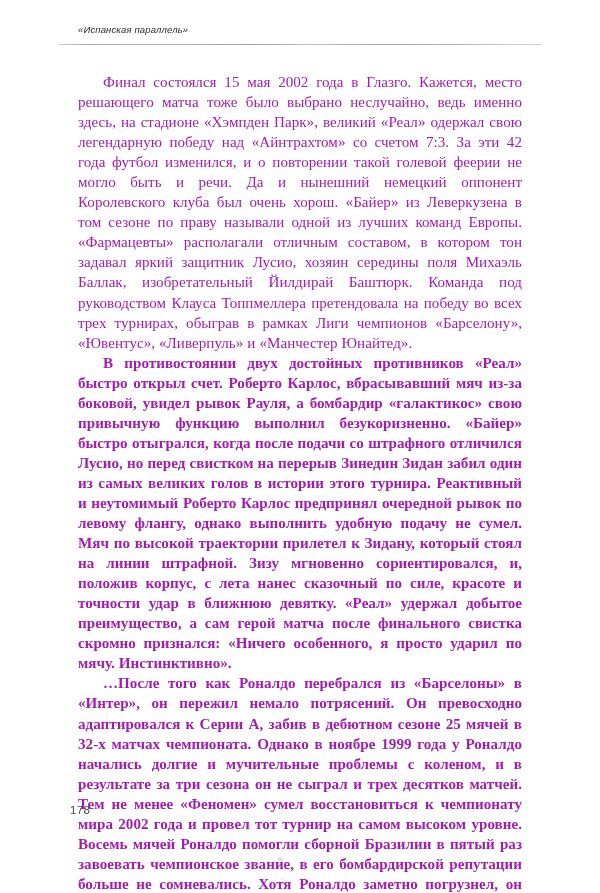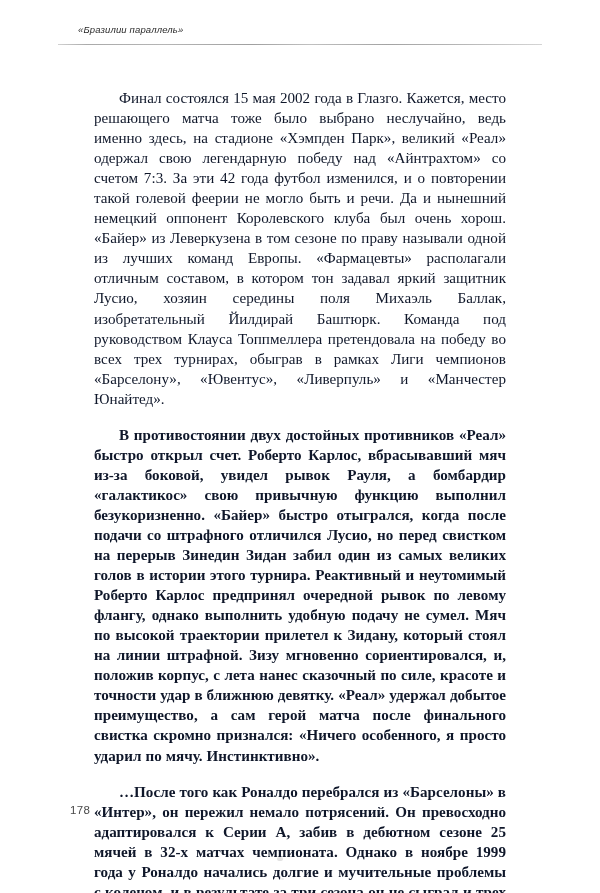--- a/index.html
+++ b/index.html
@@ -61,29 +61,29 @@
   }
 
   
   .body-text {
     position: absolute;
     left: 78px;
     top: 72px;
     width: 444px;
   }
   .para {
-    margin: 16px;
+    margin: 0;
     text-align: justify;
     text-align-last: left;
     text-indent: 25px;
     font-size: 15.1px;
     line-height: 20.05px;
     letter-spacing: 0.02px;
     word-spacing: 0.2px;
-    color: #0f172a;
+    color: #a21caf;
     hyphens: manual;
     -webkit-hyphens: manual;
   }
   .para + .para {
     margin-top: 0;
     font-weight: bold;
   }
 
   
   .folio {
@@ -119,21 +119,21 @@
     border-radius: 50%;
     opacity: 0.7;
   }
 </style>
 </head>
 <body>
 
 <div class="page">
 
   <div class="running-head">
-    <span class="running-head-text">«Бразилии параллель»</span>
+    <span class="running-head-text">«Испанская параллель»</span>
   </div>
 
   <div class="head-rule"></div>
 
   <div class="body-text">
     <p class="para">Финал состоялся 15 мая 2002 года в Глазго. Кажется, место решающего матча тоже было выбрано неслучайно, ведь именно здесь, на стадионе «Хэмпден Парк», великий «Реал» одержал свою легендарную победу над «Айнтрахтом» со счетом 7:3. За эти 42 года футбол изменился, и о повторении такой голевой феерии не могло быть и речи. Да и нынешний немецкий оппонент Королевского клуба был очень хорош. «Байер» из Леверкузена в том сезоне по праву называли одной из лучших команд Европы. «Фармацевты» располагали отличным составом, в котором тон задавал яркий защитник Лусио, хозяин середины поля Михаэль Баллак, изобретательный Йилдирай Баштюрк. Команда под руководством Клауса Топпмеллера претендовала на победу во всех трех турнирах, обыграв в рамках Лиги чемпионов «Барселону», «Ювентус», «Ливерпуль» и «Манчестер Юнайтед».</p>
     <p class="para">В противостоянии двух достойных противников «Реал» быстро открыл счет. Роберто Карлос, вбрасывавший мяч из-за боковой, увидел рывок Рауля, а бомбардир «галактикос» свою привычную функцию выполнил безукоризненно. «Байер» быстро отыгрался, когда после подачи со штрафного отличился Лусио, но перед свистком на перерыв Зинедин Зидан забил один из самых великих голов в истории этого турнира. Реактивный и неутомимый Роберто Карлос предпринял очередной рывок по левому флангу, однако выполнить удобную подачу не сумел. Мяч по высокой траектории прилетел к Зидану, который стоял на линии штрафной. Зизу мгновенно сориентировался, и, положив корпус, с лета нанес сказочный по силе, красоте и точности удар в ближнюю девятку. «Реал» удержал добытое преимущество, а сам герой матча после финального свистка скромно признался: «Ничего особенного, я просто ударил по мячу. Инстинктивно».</p>
     <p class="para">…После того как Роналдо перебрался из «Барселоны» в «Интер», он пережил немало потрясений. Он превосходно адаптировался к Серии А, забив в дебютном сезоне 25 мячей в 32-х матчах чемпионата. Однако в ноябре 1999 года у Роналдо начались долгие и мучительные проблемы с коленом, и в результате за три сезона он не сыграл и трех десятков матчей. Тем не менее «Феномен» сумел восстановиться к чемпионату мира 2002 года и провел тот турнир на самом высоком уровне. Восемь мячей Роналдо помогли сборной Бразилии в пятый раз завоевать чемпионское звание, в его бомбардирской репутации больше не сомневались. Хотя Роналдо заметно погрузнел, он демонстрировал такую же неудержимость у ворот противника, что и в начале своей карьеры.</p>
   </div>
 

